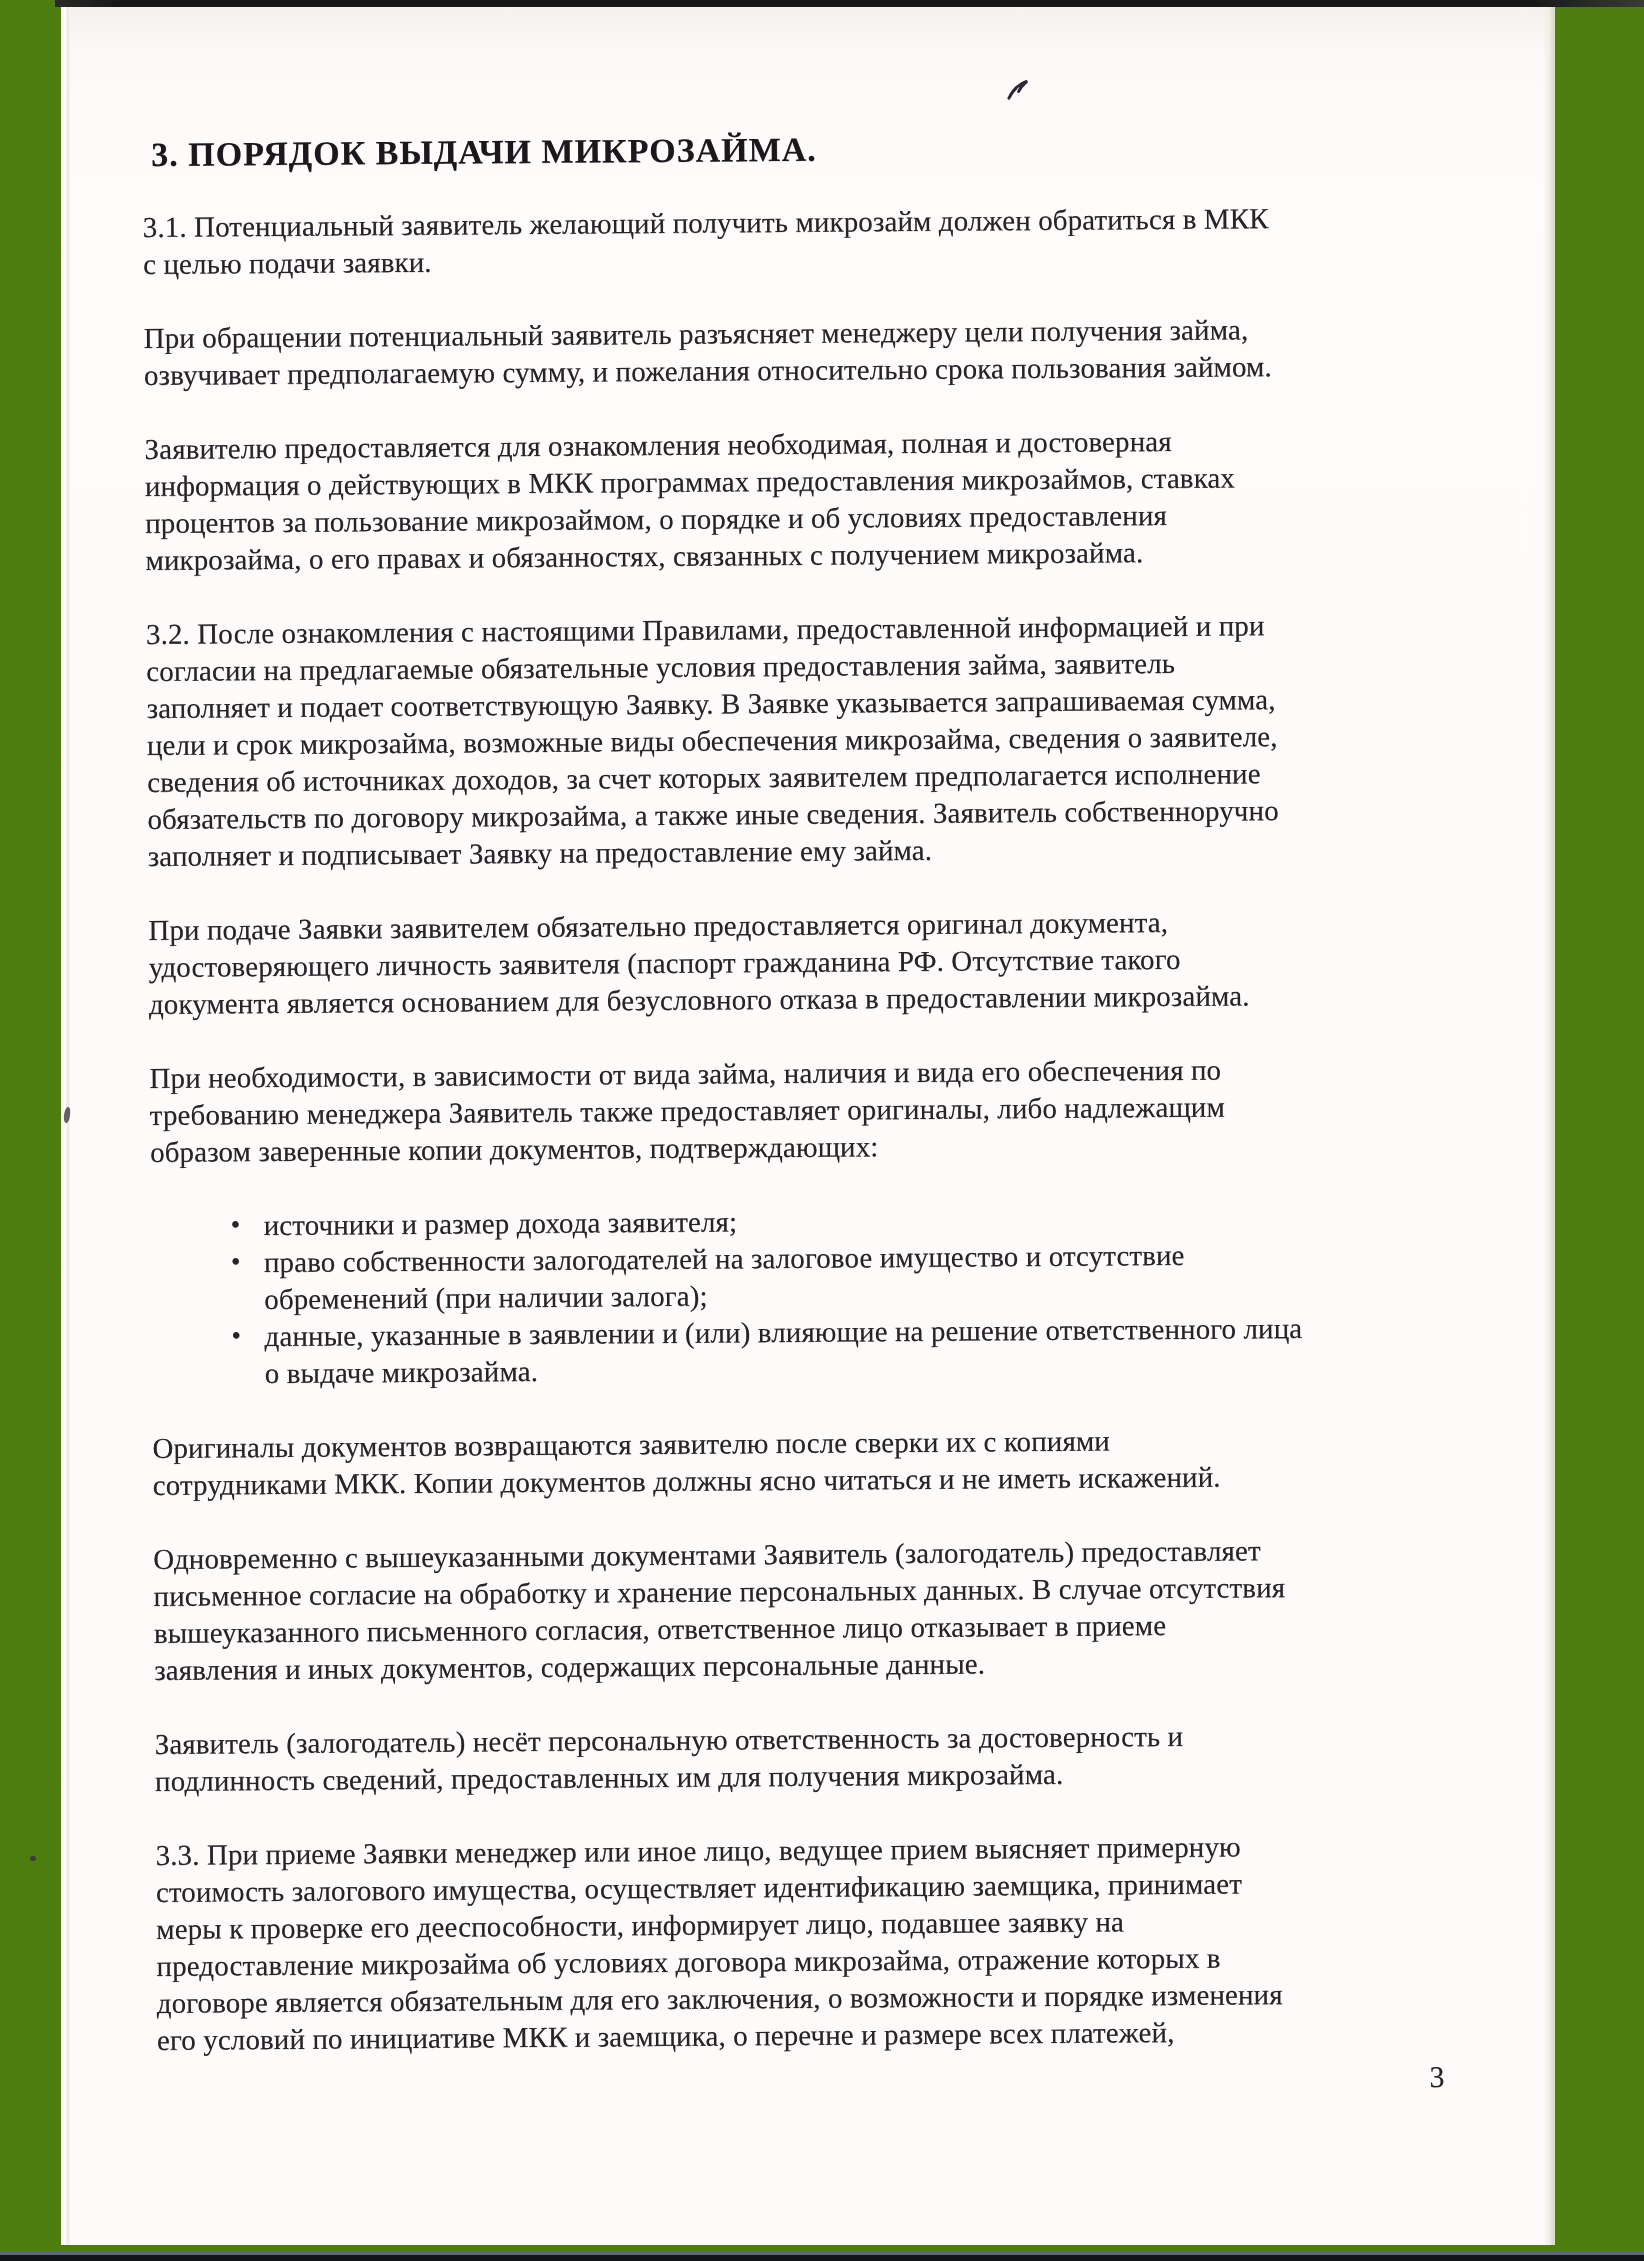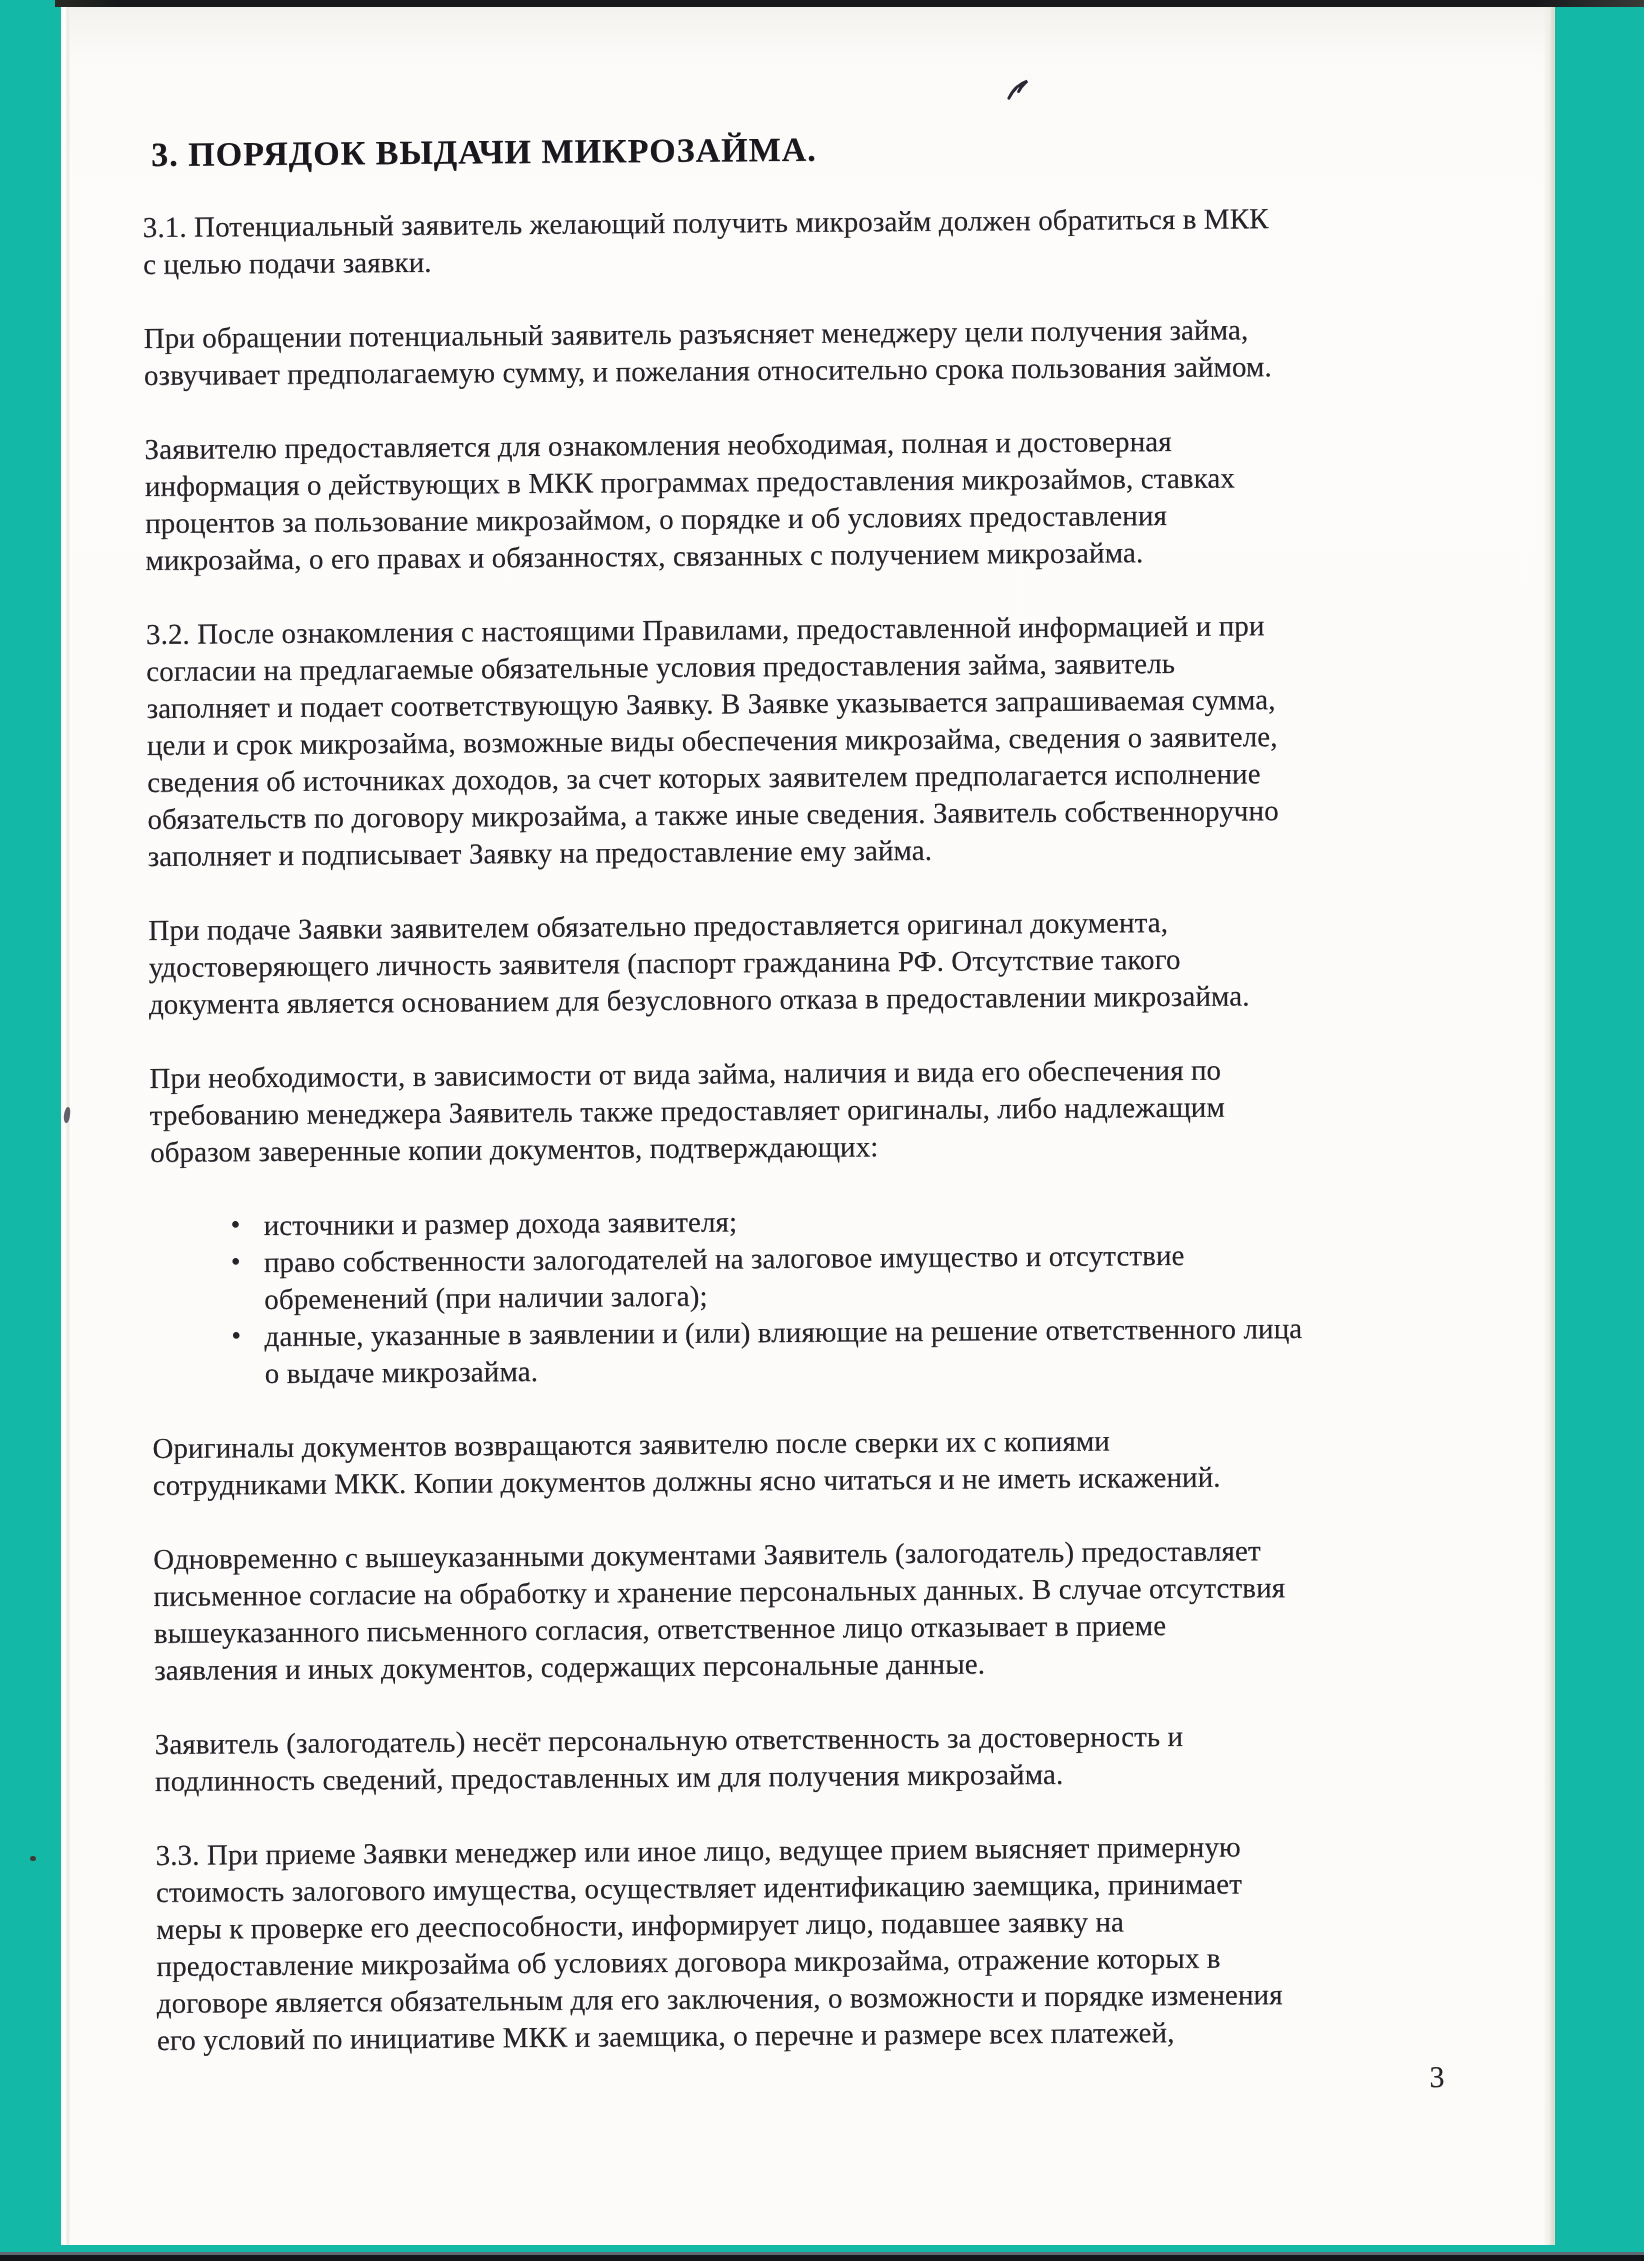--- a/index.html
+++ b/index.html
@@ -3,21 +3,21 @@
 <meta charset="utf-8">
 <title>Scanned document — Порядок выдачи микрозайма, стр. 3</title>
 <style>
   html, body { margin: 0; padding: 0; background: #d8d5c8; }
   * { box-sizing: border-box; }
 
   .scan {
     position: relative;
     width: 1645px;
     height: 2261px;
-    background: #14b8a6;              
+    background: #4d7c0f;              
     overflow: hidden;
     font-family: "Liberation Serif", "DejaVu Serif", serif;
     color: var(--ink, #262329);
   }
 
   
   .edge-top {
     position: absolute; left: 55px; right: 0; top: 0; height: 7px;
     background: linear-gradient(90deg, #2a2a26 0%, #17181a 4%, #17181a 93%, #3a3b38 100%);
   }

